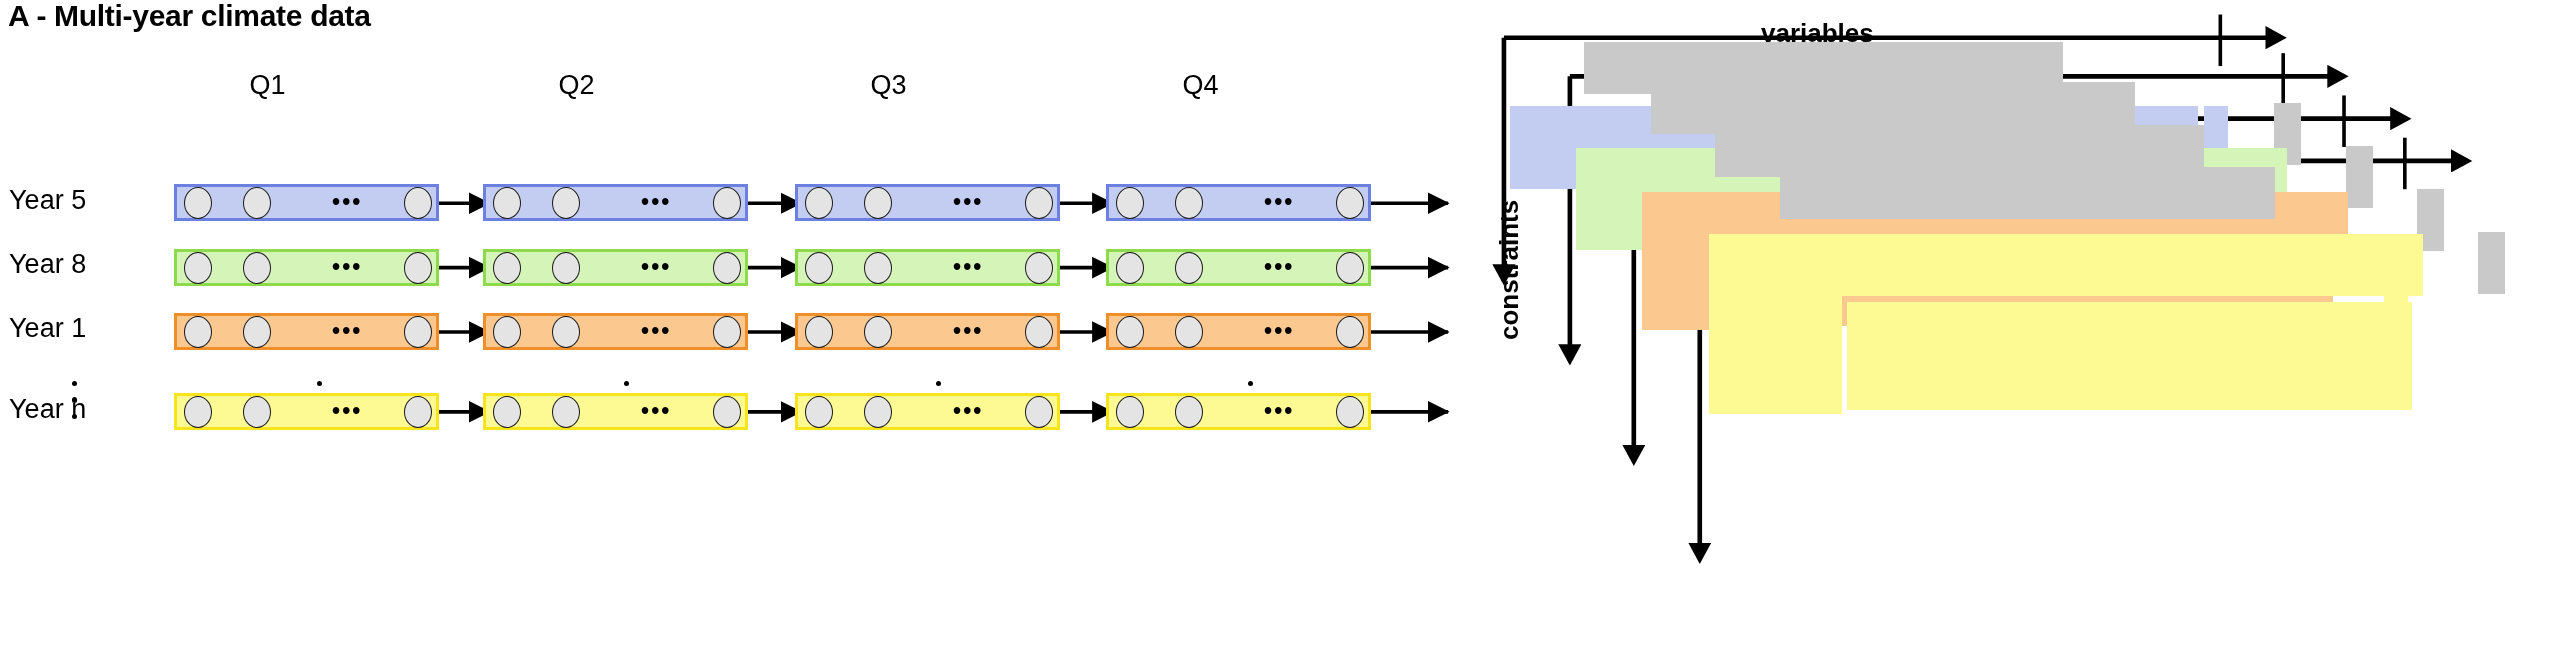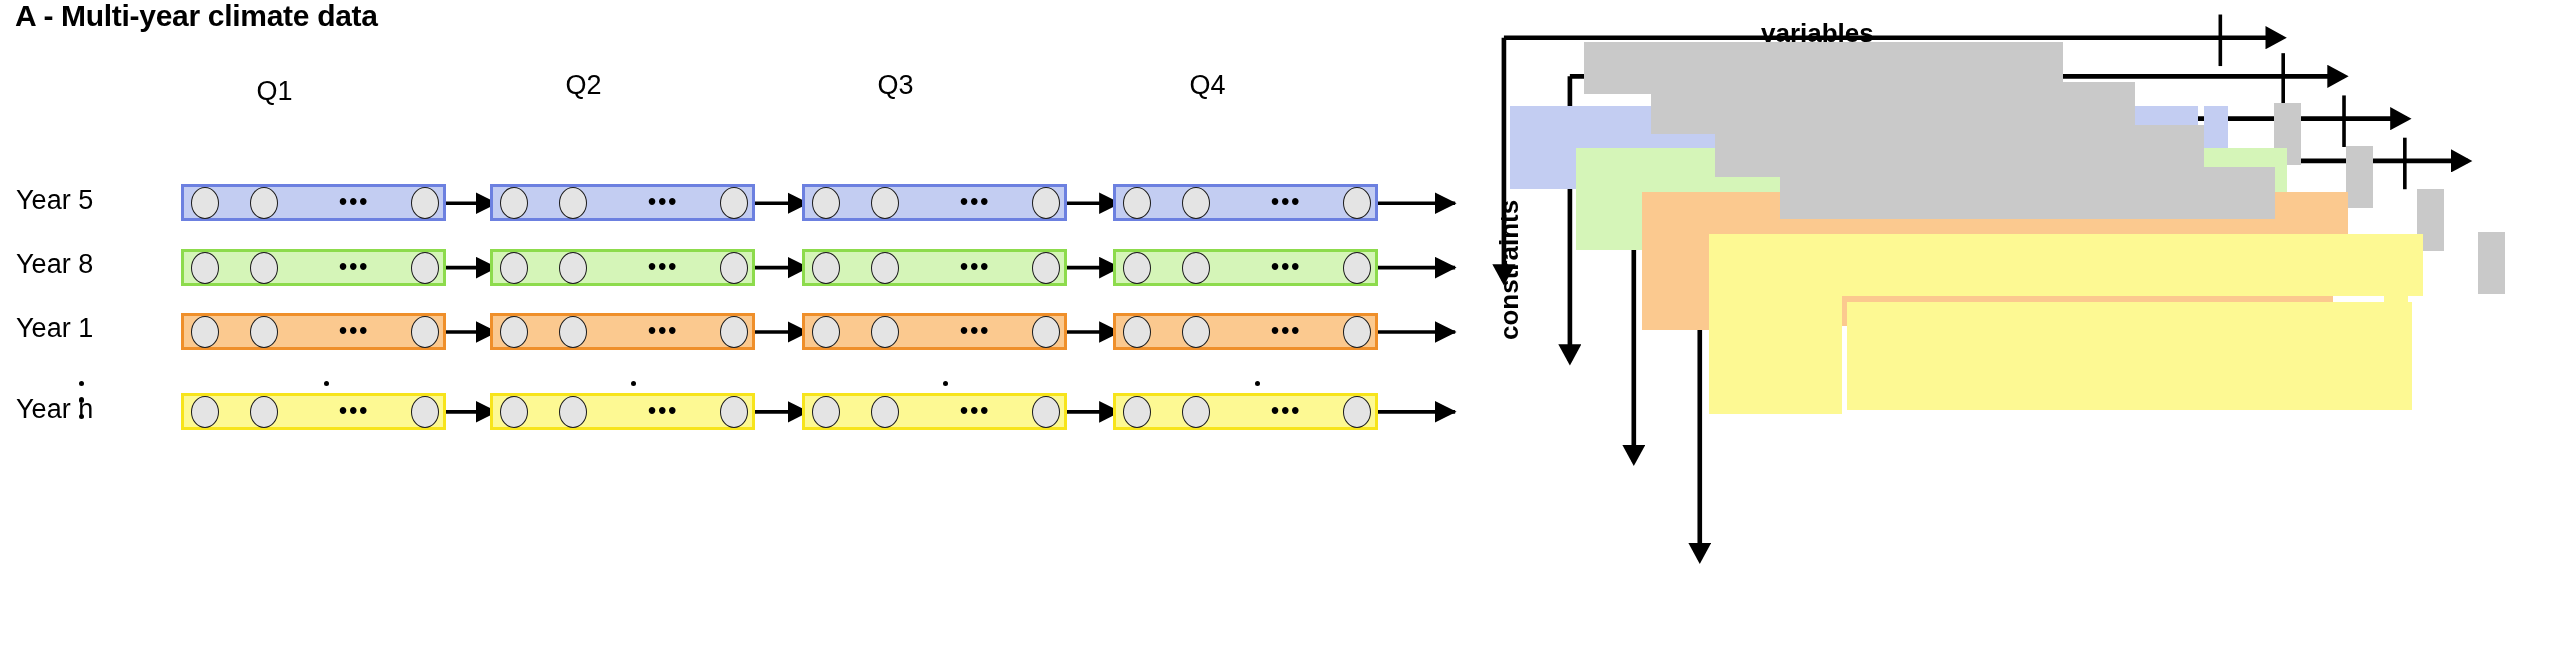--- a/index.html
+++ b/index.html
@@ -19,21 +19,21 @@
     font-size: 30px;
     color: #000000;
     white-space: nowrap;
     letter-spacing: -0.3px;
     line-height: 1;
   }
   #title-a { left: 3.1px;   top: 1px; }
   #title-b { left: 1480px; top: 1px; }
 
   
-  #panel-a { position: absolute; left: 12px; top: 0; width: 1473px; height: 576px; }
+  #panel-a { position: absolute; left: 5px; top: 0; width: 1473px; height: 576px; }
 
   .year-label {
     position: absolute;
     font-size: 27px;
     color: #000;
     white-space: nowrap;
     line-height: 1;
   }
 
   .q-label {
@@ -115,21 +115,21 @@
 </style>
 </head>
 <body>
 
 <div class="figure">
 
   <div id="panel-a">
 
     <div class="panel-title" id="title-a">A - Multi-year climate data</div>
 
-    <div class="q-label" style="left:175px;  top:72px; width:175px;margin-top:6px;">Q1</div>
+    <div class="q-label" style="left:175px;  top:72px; width:175px;">Q1</div>
     <div class="q-label" style="left:484px;  top:72px; width:175px;">Q2</div>
     <div class="q-label" style="left:796px; top:72px; width:175px;">Q3</div>
     <div class="q-label" style="left:1108px; top:72px; width:175px;">Q4</div>
 
     <div class="year-label" style="left:4.1px;  top:187px;">Year 5</div>
     <div class="year-label" style="left:4.1px;  top:251px;">Year 8</div>
     <div class="year-label" style="left:4.1px;  top:315px;">Year 1</div>
     <div class="year-label" style="left:4.1px;  top:396px;">Year n</div>
 
     <div class="vdots" style="left:67px; top:381px;">

